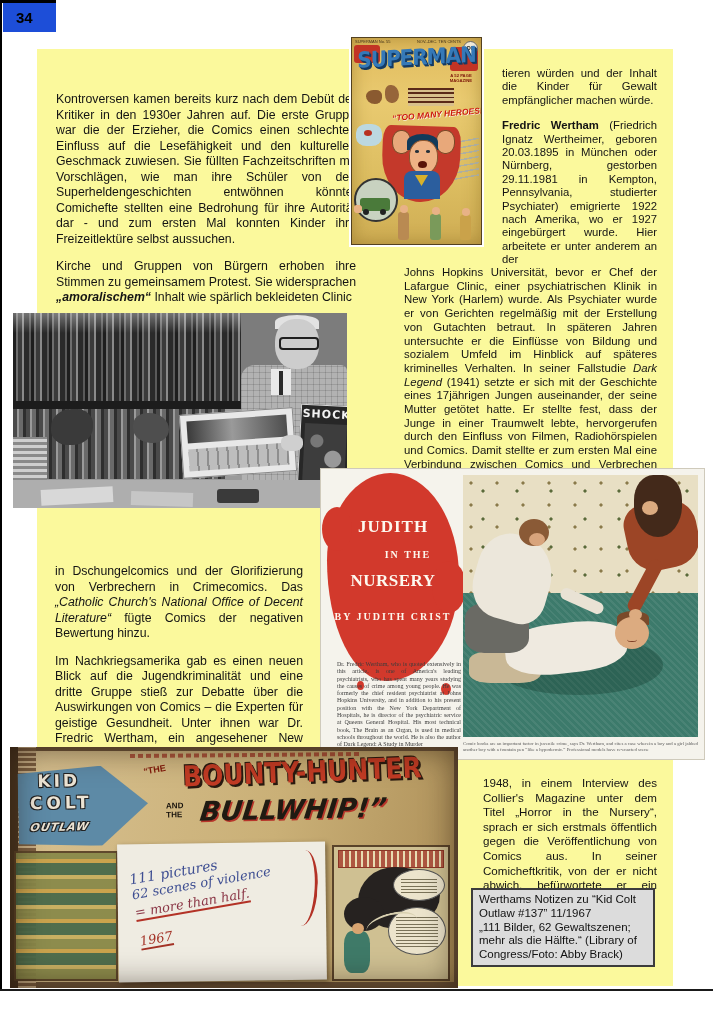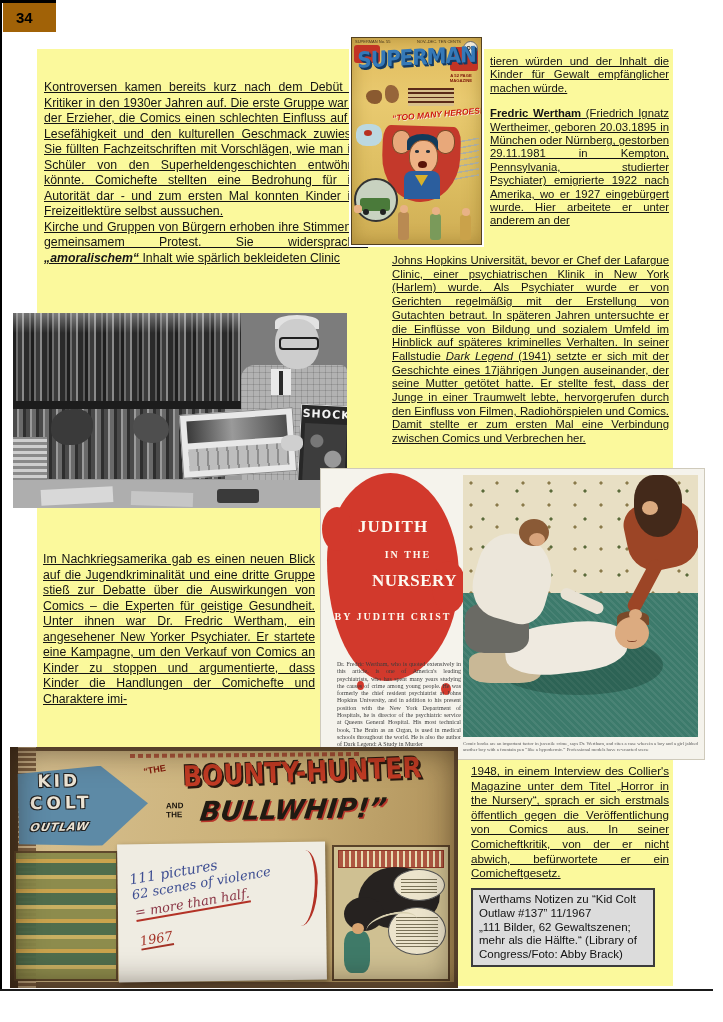--- a/index.html
+++ b/index.html
@@ -3,26 +3,26 @@
 <meta charset="utf-8">
 <style>
   html,body{margin:0;padding:0;background:#fff;}
   .page{position:relative;width:723px;height:1022px;background:#fff;overflow:hidden;
         font-family:"Liberation Sans",sans-serif;color:#141414;}
   .abs{position:absolute;}
   
   .b-left{left:0;top:0;width:2px;height:991px;background:#000;}
   .b-topleft{left:0;top:0;width:56px;height:3px;background:#000;}
   .b-bottom{left:0;top:989px;width:713px;height:2px;background:#1a1a1a;}
-  .pagenum{left:3px;top:3px;width:53px;height:29px;background:#a16207;}
+  .pagenum{left:3px;top:3px;width:53px;height:29px;background:#1d4ed8;}
   .pagenum span{display:block;padding-left:13px;line-height:29px;font-weight:bold;font-size:15px;color:#000;}
   .yellow{left:37px;top:49px;width:636px;height:937px;background:#fbf99c;}
   
   .body{ text-align:justify; }
-  .body p{margin:0;text-decoration:underline;}
+  .body p{margin:12px;}
   .title{left:44px;top:55px;width:324px;margin:0;text-align:center;font-size:13.5px;font-weight:bold;color:#000;}
   .lcol-top{left:44px;top:80px;width:324px;font-size:12.3px;line-height:15.5px;}
   .rcol-narrow{left:490px;top:55px;width:179px;font-size:11.3px;line-height:13.4px;}
   .rcol-narrow p+p{margin-top:12px;}
   .rcol-wide{left:392px;top:254px;width:277px;font-size:11.4px;line-height:13.7px;}
   .lcol-bottom{left:43px;top:552px;width:272px;font-size:12.3px;line-height:15.5px;}
   .rcol-bottom{left:471px;top:764px;width:198px;font-size:11.6px;line-height:14.6px;}
   .bi{font-style:italic;font-weight:bold;}
   .it{font-style:italic;}
   .bd{font-weight:bold;}
@@ -109,21 +109,21 @@
   
   .horror{left:320px;top:468px;width:383px;height:290px;background:#f5f3ec;border:1px solid #cfcabb;overflow:hidden;}
   .h-blot{left:6px;top:4px;width:132px;height:208px;background:#d2392c;border-radius:48% 52% 55% 45%/42% 50% 50% 58%;}
   .h-blot::before{content:'';position:absolute;left:-5px;top:34px;width:30px;height:44px;background:#d2392c;border-radius:50%;}
   .h-blot::after{content:'';position:absolute;right:-7px;top:88px;width:34px;height:52px;background:#d2392c;border-radius:50%;}
   .h-drip1{left:120px;top:214px;width:10px;height:12px;background:#d2392c;border-radius:50%;}
   .h-drip2{left:36px;top:212px;width:7px;height:9px;background:#d2392c;border-radius:50%;}
   .h-title{left:8px;width:128px;text-align:center;color:#fdf8ef;font-family:"Liberation Serif",serif;font-weight:bold;}
   .h-t1{top:48px;font-size:17px;letter-spacing:1px;}
   .h-t2{top:80px;font-size:10px;letter-spacing:2px;margin-left:15px;}
-  .h-t3{top:102px;font-size:17px;letter-spacing:.5px;text-align:right;}
+  .h-t3{top:102px;font-size:17px;letter-spacing:.5px;}
   .h-by{top:142px;font-size:10px;letter-spacing:2px;}
   .h-intro{left:16px;top:192px;width:124px;font-size:6px;line-height:7.3px;color:#3c3c3c;text-align:justify;
            font-family:"Liberation Serif",serif;}
   .h-photo{left:142px;top:6px;width:235px;height:262px;overflow:hidden;background:#e7ddc2;}
   .hp-wall{left:0;top:0;width:100%;height:118px;background:#e8dfc4;
            background-image:radial-gradient(circle 2px at 8px 8px,#8a7a4a 0 1.2px,transparent 2px),
                             radial-gradient(circle 2px at 20px 16px,#5a6a3a 0 1.2px,transparent 2px);
            background-size:26px 22px,34px 28px;}
   .hp-carpet{left:0;top:118px;width:100%;bottom:0;background:#3c7a6b;
              background-image:repeating-linear-gradient(45deg,rgba(255,255,255,.07) 0 2px,transparent 2px 5px);}
@@ -289,20 +289,21 @@
     </div>
     <div class="abs bw-hand"></div>
     <div class="abs bw-desk"></div>
     <div class="abs bw-paper1"></div>
     <div class="abs bw-paper2"></div>
     <div class="abs bw-phone"></div>
   </div>
 
 
   <div class="abs lcol-bottom body">
+    <p><span>in Dschungelcomics und der Glorifizierung von Verbrechern in Crimecomics. Das </span><span class="it">„Catholic Church's National Office of Decent Literature“</span><span> fügte Comics der negativen Bewertung hinzu.</span></p>
     <p><span>Im Nachkriegsamerika gab es einen neuen Blick auf die Jugendkriminalität und eine dritte Gruppe stieß zur Debatte über die Auswirkungen von Comics – die Experten für geistige Gesundheit. Unter ihnen war Dr. Fredric Wertham, ein angesehener New Yorker Psychiater. Er startete eine Kampagne, um den Verkauf von Comics an Kinder zu stoppen und argumentierte, dass Kinder die Handlungen der Comichefte und Charaktere imi-</span></p>
   </div>
 
   <div class="abs horror">
     <div class="abs h-blot"></div>
     <div class="abs h-drip1"></div>
     <div class="abs h-drip2"></div>
     <div class="abs h-title h-t1">JUDITH</div>
     <div class="abs h-title h-t2">IN THE</div>
     <div class="abs h-title h-t3">NURSERY</div>

